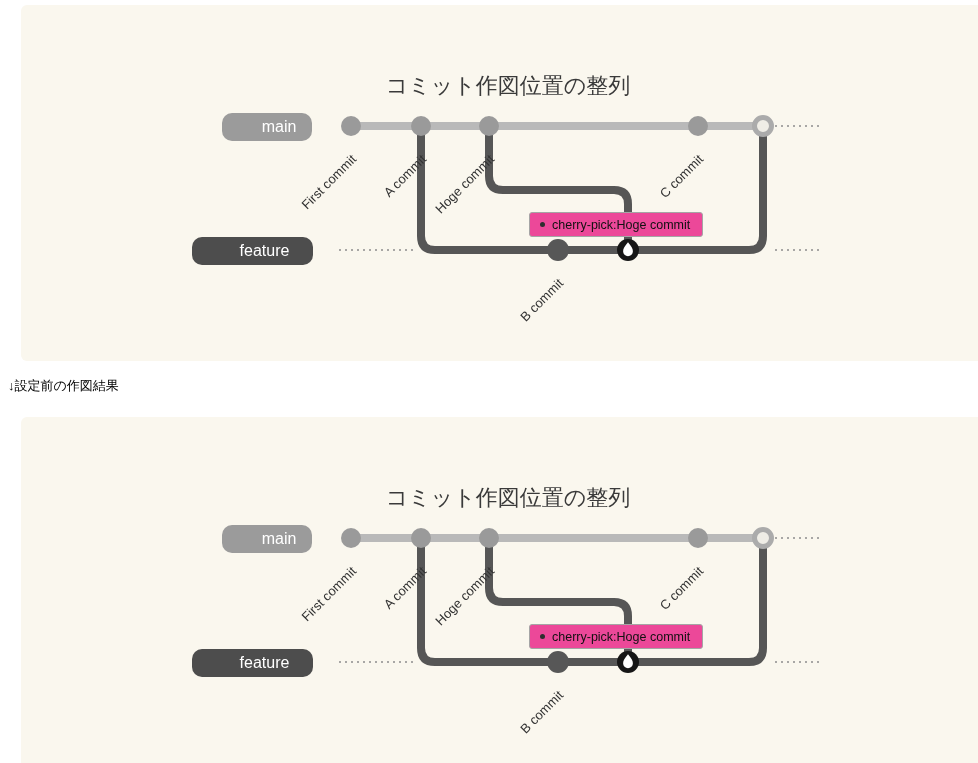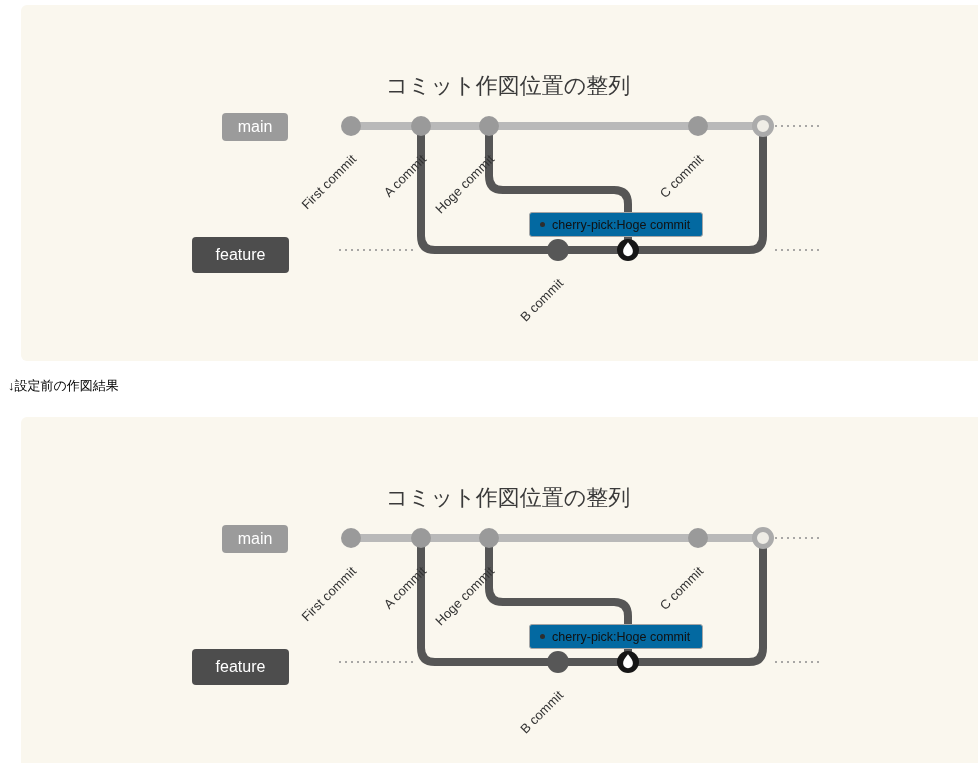--- a/index.html
+++ b/index.html
@@ -11,28 +11,28 @@
   .panel{
     position:absolute;left:21px;width:969px;height:356px;
     background:#faf7ee;border-radius:6px;
   }
   #panel-1{top:5px;}
   #panel-2{top:417px;}
   .gg-svg{position:absolute;left:0;top:0;}
   svg text{font-family:"Liberation Sans","DejaVu Sans",sans-serif;}
   .branch-label{
     position:absolute;display:flex;align-items:center;justify-content:center;
-    border-radius:4px;color:#ffffff;font-size:16px;line-height:1;
+    border-radius:10px;color:#ffffff;font-size:16px;line-height:1;padding-left:24px;
   }
   .branch-label.main{left:201px;top:108px;width:66px;height:28px;background:#9b9b9b;}
-  .branch-label.feature{left:171px;top:232px;width:97px;height:36px;background:#4d4d4d;}
+  .branch-label.feature{left:171px;top:232px;width:97px;height:28px;background:#4d4d4d;}
   .cherry-tag{
     position:absolute;left:508px;top:207px;height:25px;box-sizing:border-box;
     display:flex;align-items:center;gap:7px;padding:0 12px 0 10px;
-    background:#0369a1;border:1px solid #a5a5a5;border-radius:3px;
+    background:#ec4899;border:1px solid #a5a5a5;border-radius:3px;
     font-size:12.5px;color:#111111;white-space:nowrap;
   }
   .tag-hole{width:5px;height:5px;border-radius:50%;background:#2e2e2e;flex:0 0 auto;}
   .note{
     position:absolute;left:8px;top:377px;font-size:13px;color:#000000;
   }
 </style>
 </head>
 <body>
 

